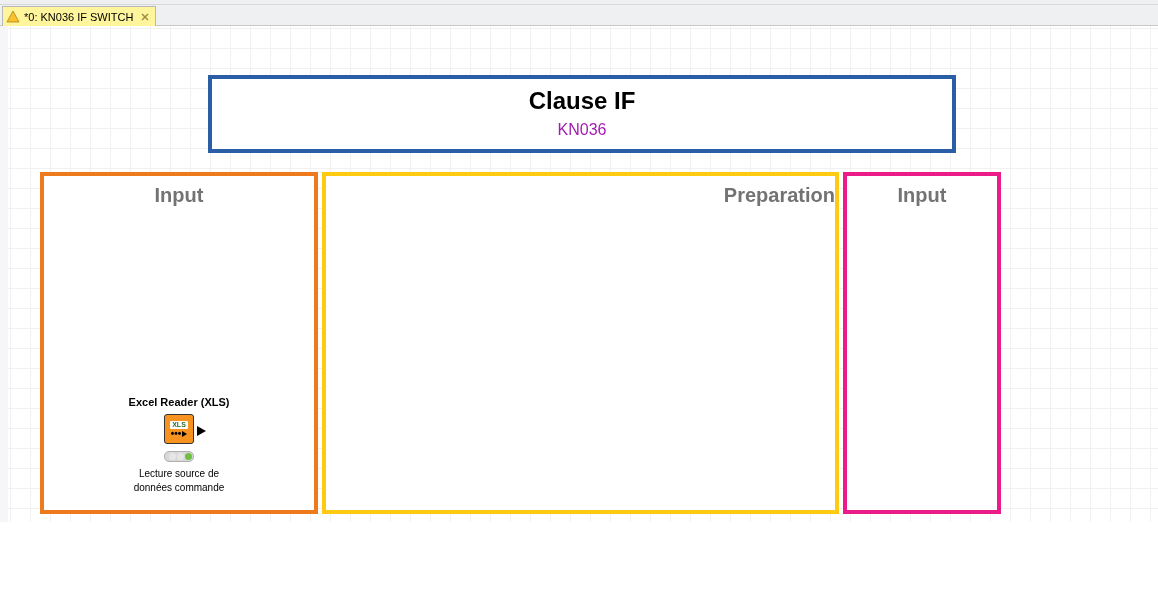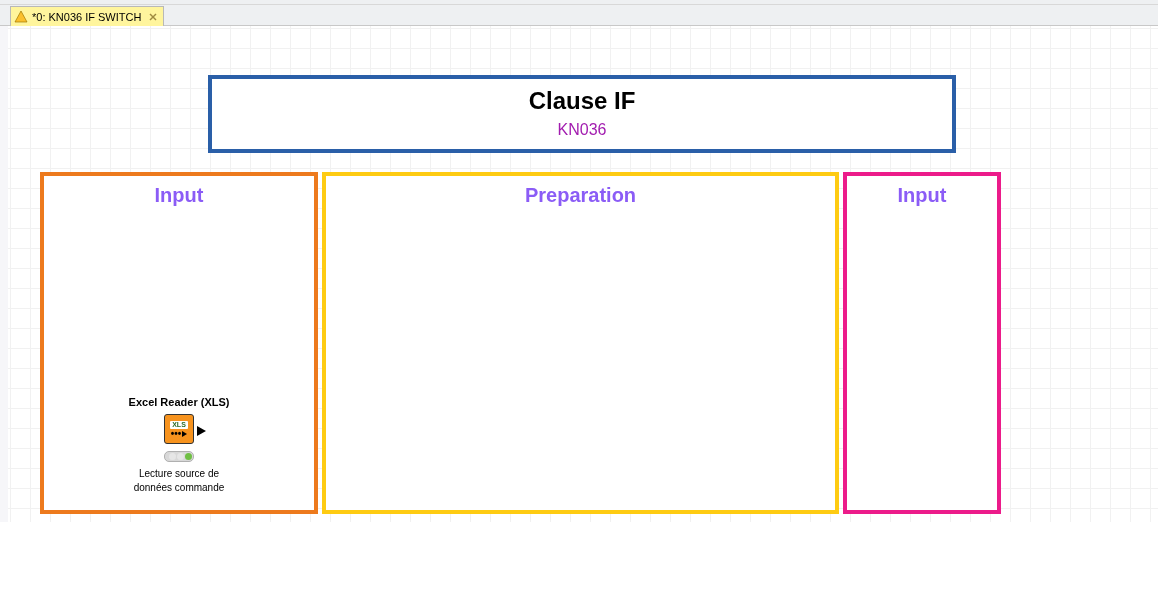--- a/index.html
+++ b/index.html
@@ -31,21 +31,21 @@
       background: #fff59d;
       border: 1px solid #b8b8b8;
       border-bottom: none;
       display: flex;
       align-items: center;
       padding: 0 4px 0 3px;
       font-size: 11px;
       gap: 4px;
       height: 20px;
       margin-top: 1px;
-      margin-left: 10px;
+      margin-left: 2px;
     }
     .tab-icon {
       width: 14px;
       height: 14px;
       position: relative;
     }
     .tab-icon svg {
       display: block;
     }
     .tab-label {
@@ -104,35 +104,36 @@
     }
     .section-box {
       position: absolute;
       background: #fff;
       text-align: center;
       padding-top: 8px;
     }
     .section-title {
       font-size: 20px;
       font-weight: bold;
-      color: #8b5cf6;
+      color: #737373;
     }
     .input-box {
       left: 32px;
       top: 146px;
       width: 278px;
       height: 342px;
       border: 4px solid #ed7a1d;
     }
     .prep-box {
       left: 314px;
       top: 146px;
       width: 517px;
       height: 342px;
       border: 4px solid #fecb12;
+      text-align: right;
     }
     .output-box {
       left: 835px;
       top: 146px;
       width: 158px;
       height: 342px;
       border: 4px solid #ec1b8a;
     }
     .node {
       position: absolute;

